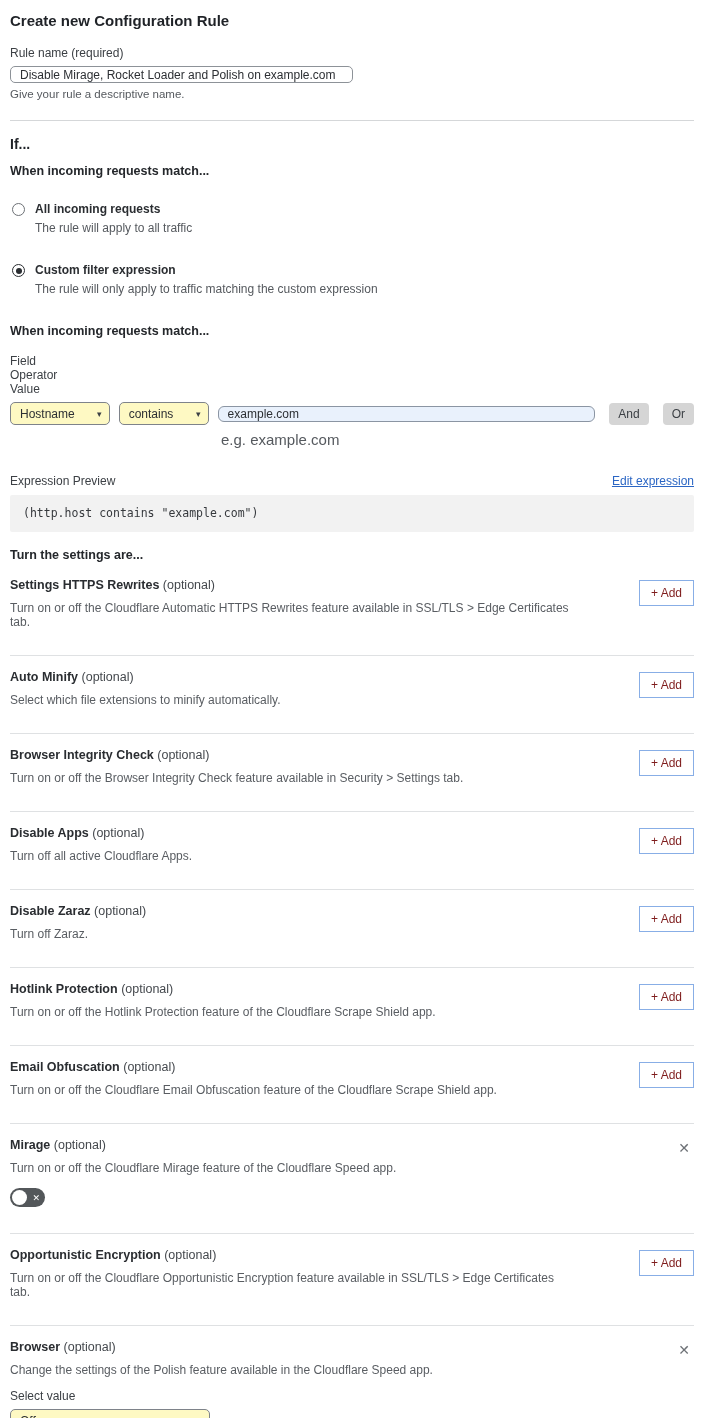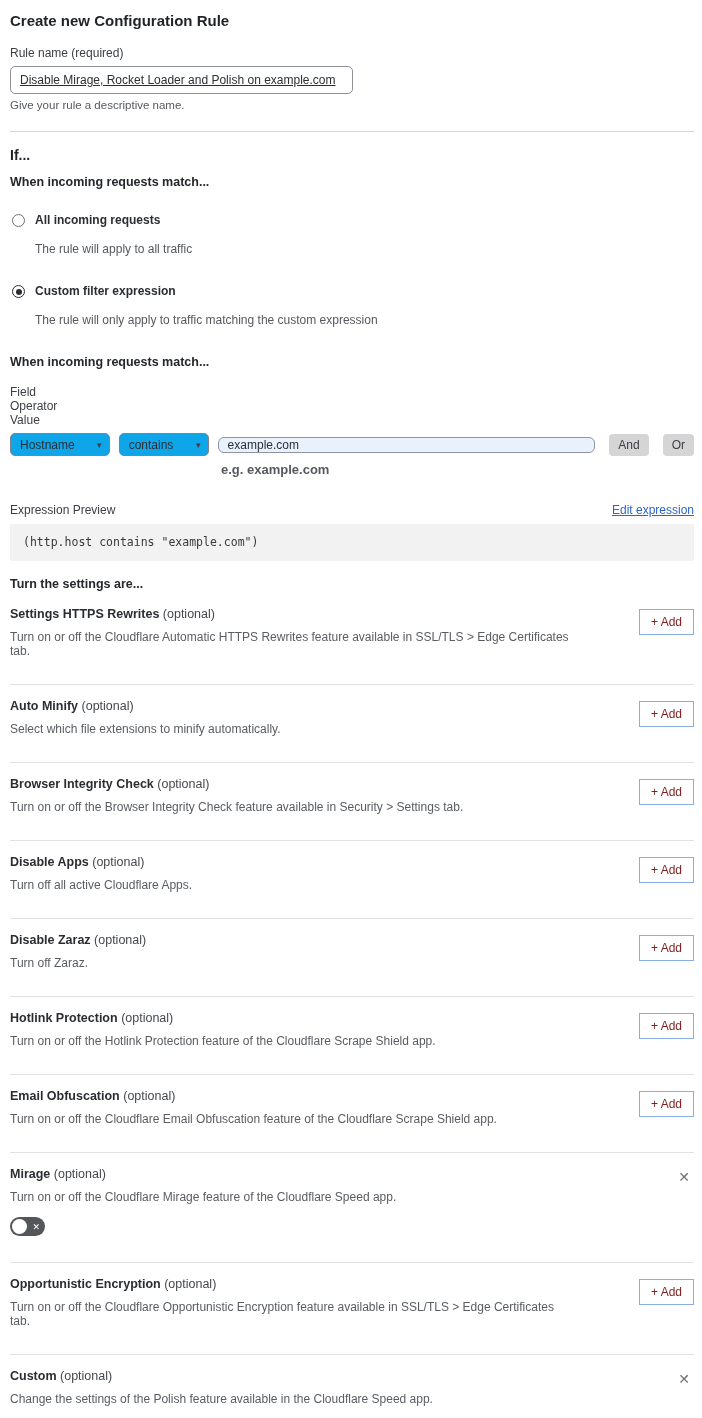--- a/index.html
+++ b/index.html
@@ -8,24 +8,24 @@
     width: 702px; height: 1418px; overflow: hidden;
     font-family: "Liberation Sans", sans-serif;
     color: #33383d;
   }
   .page { padding: 8px 8px 0 10px; }
 
   h1.page-title { font-size: 15px; font-weight: 700; color: #1f2227; padding-top: 4px; }
 
   .field-label { font-size: 12px; color: #3c4045; margin-top: 17px; }
   .text-input {
-    display: block; margin-top: 6px; width: 343px; height: 28px;
+    display: block; margin-top: 6px; width: 343px; height: 17px;
     border: 1px solid #8d9298; border-radius: 5px; padding: 0 9px;
     font-family: "Liberation Sans", sans-serif; font-size: 12px; color: #2c2f33;
-    background: #fff; outline: none; text-decoration: underline;
+    background: #fff; outline: none;
   }
   .helper { font-size: 11.5px; color: #55595e; margin-top: 5px; }
 
   .divider { border: none; border-top: 1px solid #d5d7d9; margin: 20px 0 0 0; }
 
   .if-heading { font-size: 14px; font-weight: 700; color: #1f2227; margin-top: 15px; }
   .match-heading { font-size: 12.5px; font-weight: 700; color: #24272b; margin-top: 12px; }
 
   .radio-group { margin-top: 24px; }
   .radio-option { display: flex; align-items: flex-start; cursor: pointer; margin-bottom: 28px; }
@@ -33,49 +33,49 @@
     flex: 0 0 auto; width: 13px; height: 13px; border-radius: 50%;
     border: 1px solid #6d7176; margin: 1px 8px 0 2px; position: relative; background: #fff;
   }
   .radio-circle.checked { border-color: #2a2d31; }
   .radio-circle.checked::after {
     content: ""; position: absolute; left: 2.5px; top: 2.5px;
     width: 6px; height: 6px; border-radius: 50%; background: #2a2d31;
   }
   .radio-texts { padding-left: 2px; }
   .radio-label { font-size: 12px; font-weight: 700; color: #2a2d31; }
-  .radio-desc { font-size: 12px; color: #55595e; margin-top: 15px; }
+  .radio-desc { font-size: 12px; color: #55595e; margin-top: 5px; }
 
   .builder { margin-top: 6px; }
   .builder-labels { display: flex; font-size: 12px; color: #3c4045; margin-top: 16px; flex-direction: column; }
   .builder-labels .lbl-field { width: 110px; }
   .builder-labels .lbl-operator { width: 101px; }
   .builder-row { display: flex; align-items: center; margin-top: 6px; }
   .select-box {
     position: relative; height: 23px; border: 1px solid #7e838a; border-radius: 5px;
-    background: #0ea5e9; font-size: 12px; color: #2c2f33; cursor: pointer;
+    background: #fef9c3; font-size: 12px; color: #2c2f33; cursor: pointer;
     display: flex; align-items: center; padding: 0 20px 0 9px;
   }
   .select-box .caret {
     position: absolute; right: 7px; top: 50%; transform: translateY(-54%);
     font-size: 9px; color: #3c4045;
   }
   .sel-field { width: 102px; margin-right: 9px; }
   .sel-operator { width: 92px; margin-right: 9px; }
   .value-input {
     width: 390px; height: 16px; border: 1px solid #8b95a3; border-radius: 6px;
     background: #e9f1fc; padding: 0 9px; font-family: "Liberation Sans", sans-serif;
     font-size: 12px; color: #2c2f33; outline: none;
   }
   .andor-btn {
     height: 22px; padding: 0 9px; margin-left: 14px;
     background: #d5d5d5; border: none; border-radius: 4px;
     font-family: "Liberation Sans", sans-serif; font-size: 12px; color: #3c4045; cursor: pointer;
   }
-  .eg-helper { font-size: 13px; color: #55595e; margin: 6px 0 0 211px; font-weight: bold; }
+  .eg-helper { font-size: 15px; color: #55595e; margin: 6px 0 0 211px; }
 
   .expr-row { display: flex; justify-content: space-between; align-items: flex-end; margin-top: 26px; }
   .expr-label { font-size: 12px; color: #3c4045; }
   .expr-edit-link { font-size: 12px; color: #2b66c4; text-decoration: underline; cursor: pointer; }
   .expr-box {
     margin-top: 7px; background: #f2f2f2; border-radius: 2px;
     padding: 11px 13px 12px; font-family: "DejaVu Sans Mono", monospace;
     font-size: 11.5px; color: #36393d;
   }
 
@@ -307,21 +307,21 @@
       </div>
       <button class="add-btn">+ Add</button>
 
     </div>
 
   </div>
       <div class="setting-row">
     <div class="setting-top">
       <div>
         <div class="setting-title-line">
-          <span class="setting-title">Custom</span>
+          <span class="setting-title">Browser</span>
           <span class="setting-optional">(optional)</span>
         </div>
         <div class="setting-desc">Change the settings of the Polish feature available in the Cloudflare Speed app.</div>
       </div>
 
       <span class="close-x">✕</span>
     </div>
 
     <div class="setting-select-block">
       <div class="setting-select-label">Select value</div>

